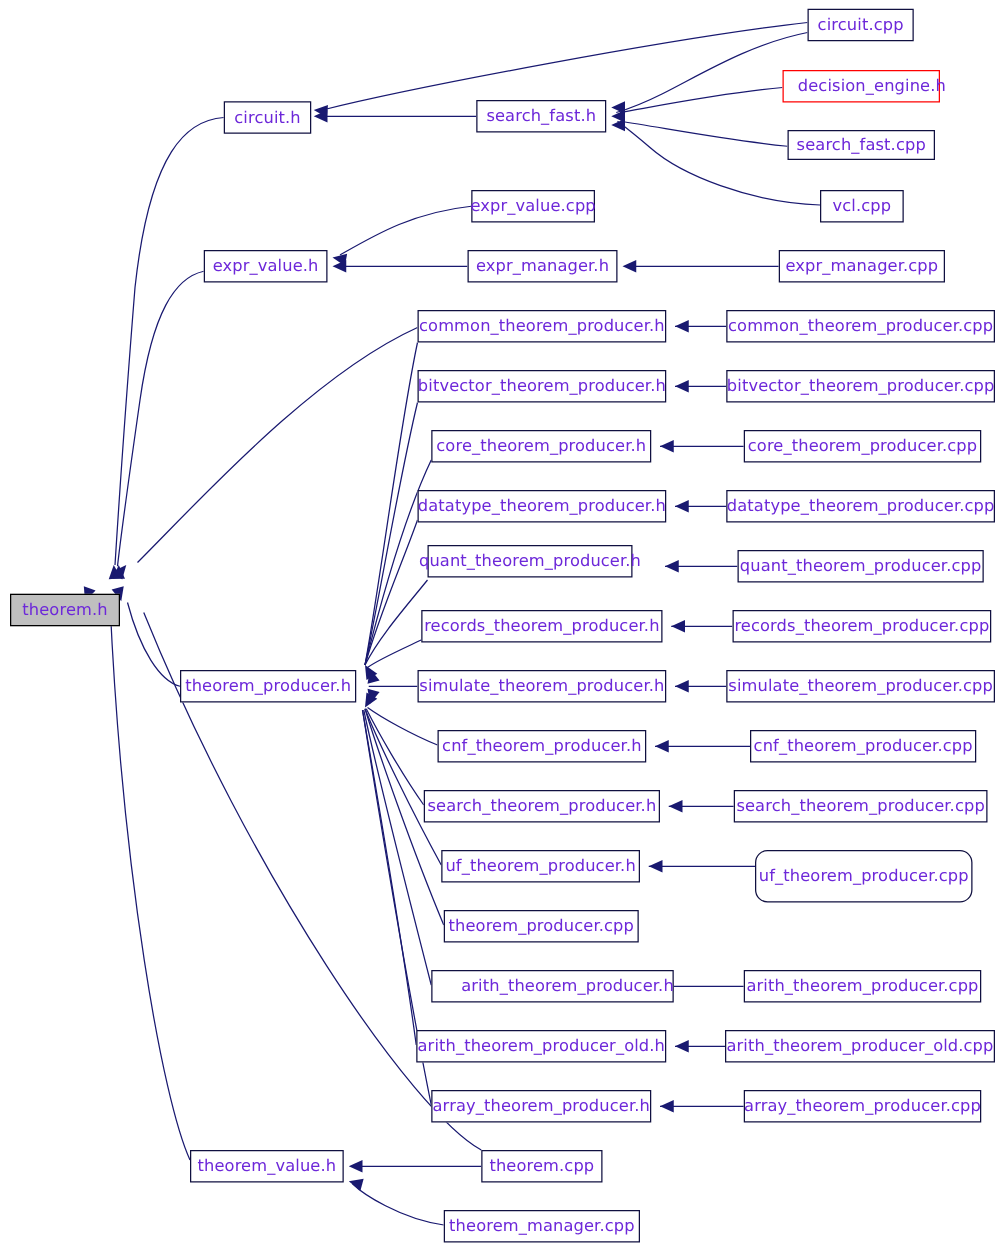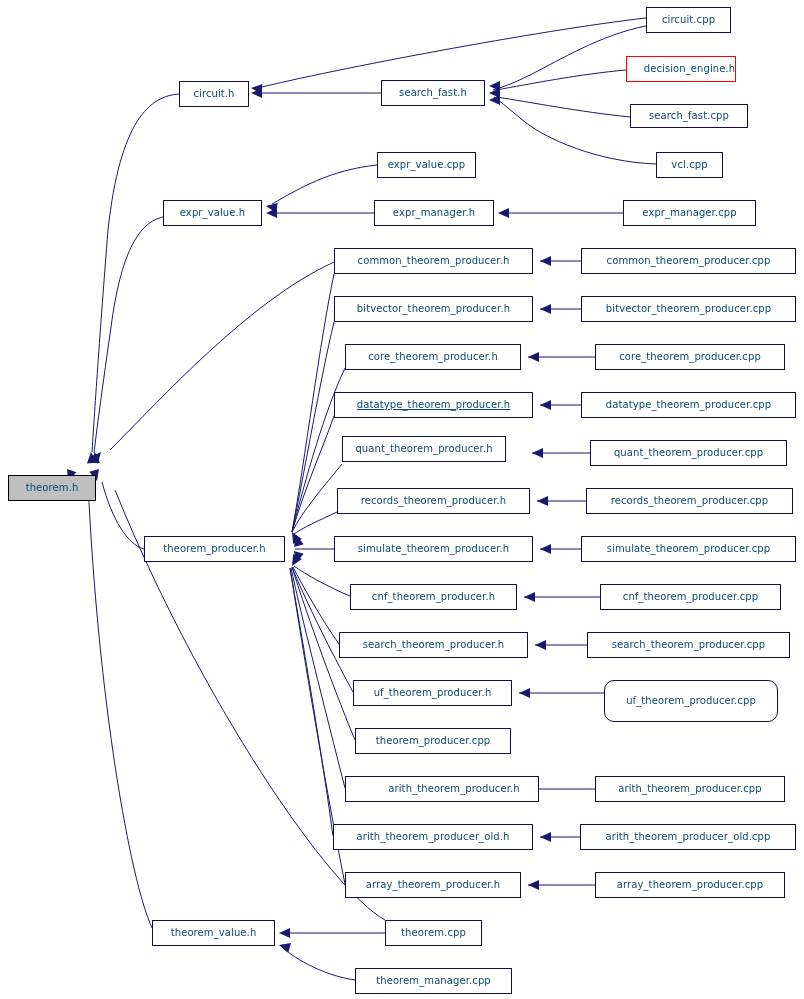--- a/index.html
+++ b/index.html
@@ -21,22 +21,22 @@
     left: 0; top: 0;
     width: 804px;
     height: 999px;
     pointer-events: none;
   }
   .node {
     position: absolute;
     box-sizing: border-box;
     border: 1px solid #101040;
     background: #ffffff;
-    color: #0c4a6e;
-    font-size: 10px;
+    color: #6d28d9;
+    font-size: 13px;
     line-height: 1;
     display: flex;
     align-items: center;
     justify-content: center;
     white-space: nowrap;
     letter-spacing: 0.1px;
     z-index: 5;
   }
   .node.root {
     background: #bfbfbf;
@@ -138,21 +138,21 @@
       </div>
       <div class="node" style="left: 179px; top: 81px; width: 70px; height: 26px;">
         <span>circuit.h</span>
       </div>
       <div class="node" style="left: 381px; top: 80px; width: 104px; height: 26px;">
         <span>search_fast.h</span>
       </div>
       <div class="node" style="left: 646px; top: 7px; width: 85px; height: 26px;">
         <span>circuit.cpp</span>
       </div>
-      <div class="node redborder" style="left: 626px; top: 56px; width: 110px; height: 26px; padding-left: 17px;">
+      <div class="node redborder" style="left: 626px; top: 56px; width: 126px; height: 26px; padding-left: 17px;">
         <span>decision_engine.h</span>
       </div>
       <div class="node" style="left: 630px; top: 104px; width: 118px; height: 24px;">
         <span>search_fast.cpp</span>
       </div>
       <div class="node" style="left: 656px; top: 152px; width: 67px; height: 26px;">
         <span>vcl.cpp</span>
       </div>
       <div class="node" style="left: 377px; top: 152px; width: 99px; height: 26px;">
         <span>expr_value.cpp</span>
@@ -177,21 +177,21 @@
       </div>
       <div class="node" style="left: 581px; top: 296px; width: 215px; height: 26px;">
         <span>bitvector_theorem_producer.cpp</span>
       </div>
       <div class="node" style="left: 345px; top: 344px; width: 176px; height: 26px;">
         <span>core_theorem_producer.h</span>
       </div>
       <div class="node" style="left: 595px; top: 344px; width: 190px; height: 26px;">
         <span>core_theorem_producer.cpp</span>
       </div>
-      <div class="node" style="left: 334px; top: 392px; width: 199px; height: 26px; text-decoration: underline;">
+      <div class="node" style="left: 334px; top: 392px; width: 199px; height: 26px;">
         <span>datatype_theorem_producer.h</span>
       </div>
       <div class="node" style="left: 581px; top: 392px; width: 215px; height: 26px;">
         <span>datatype_theorem_producer.cpp</span>
       </div>
       <div class="node" style="left: 342px; top: 436px; width: 164px; height: 26px;">
         <span>quant_theorem_producer.h</span>
       </div>
       <div class="node" style="left: 590px; top: 440px; width: 197px; height: 26px;">
         <span>quant_theorem_producer.cpp</span>

